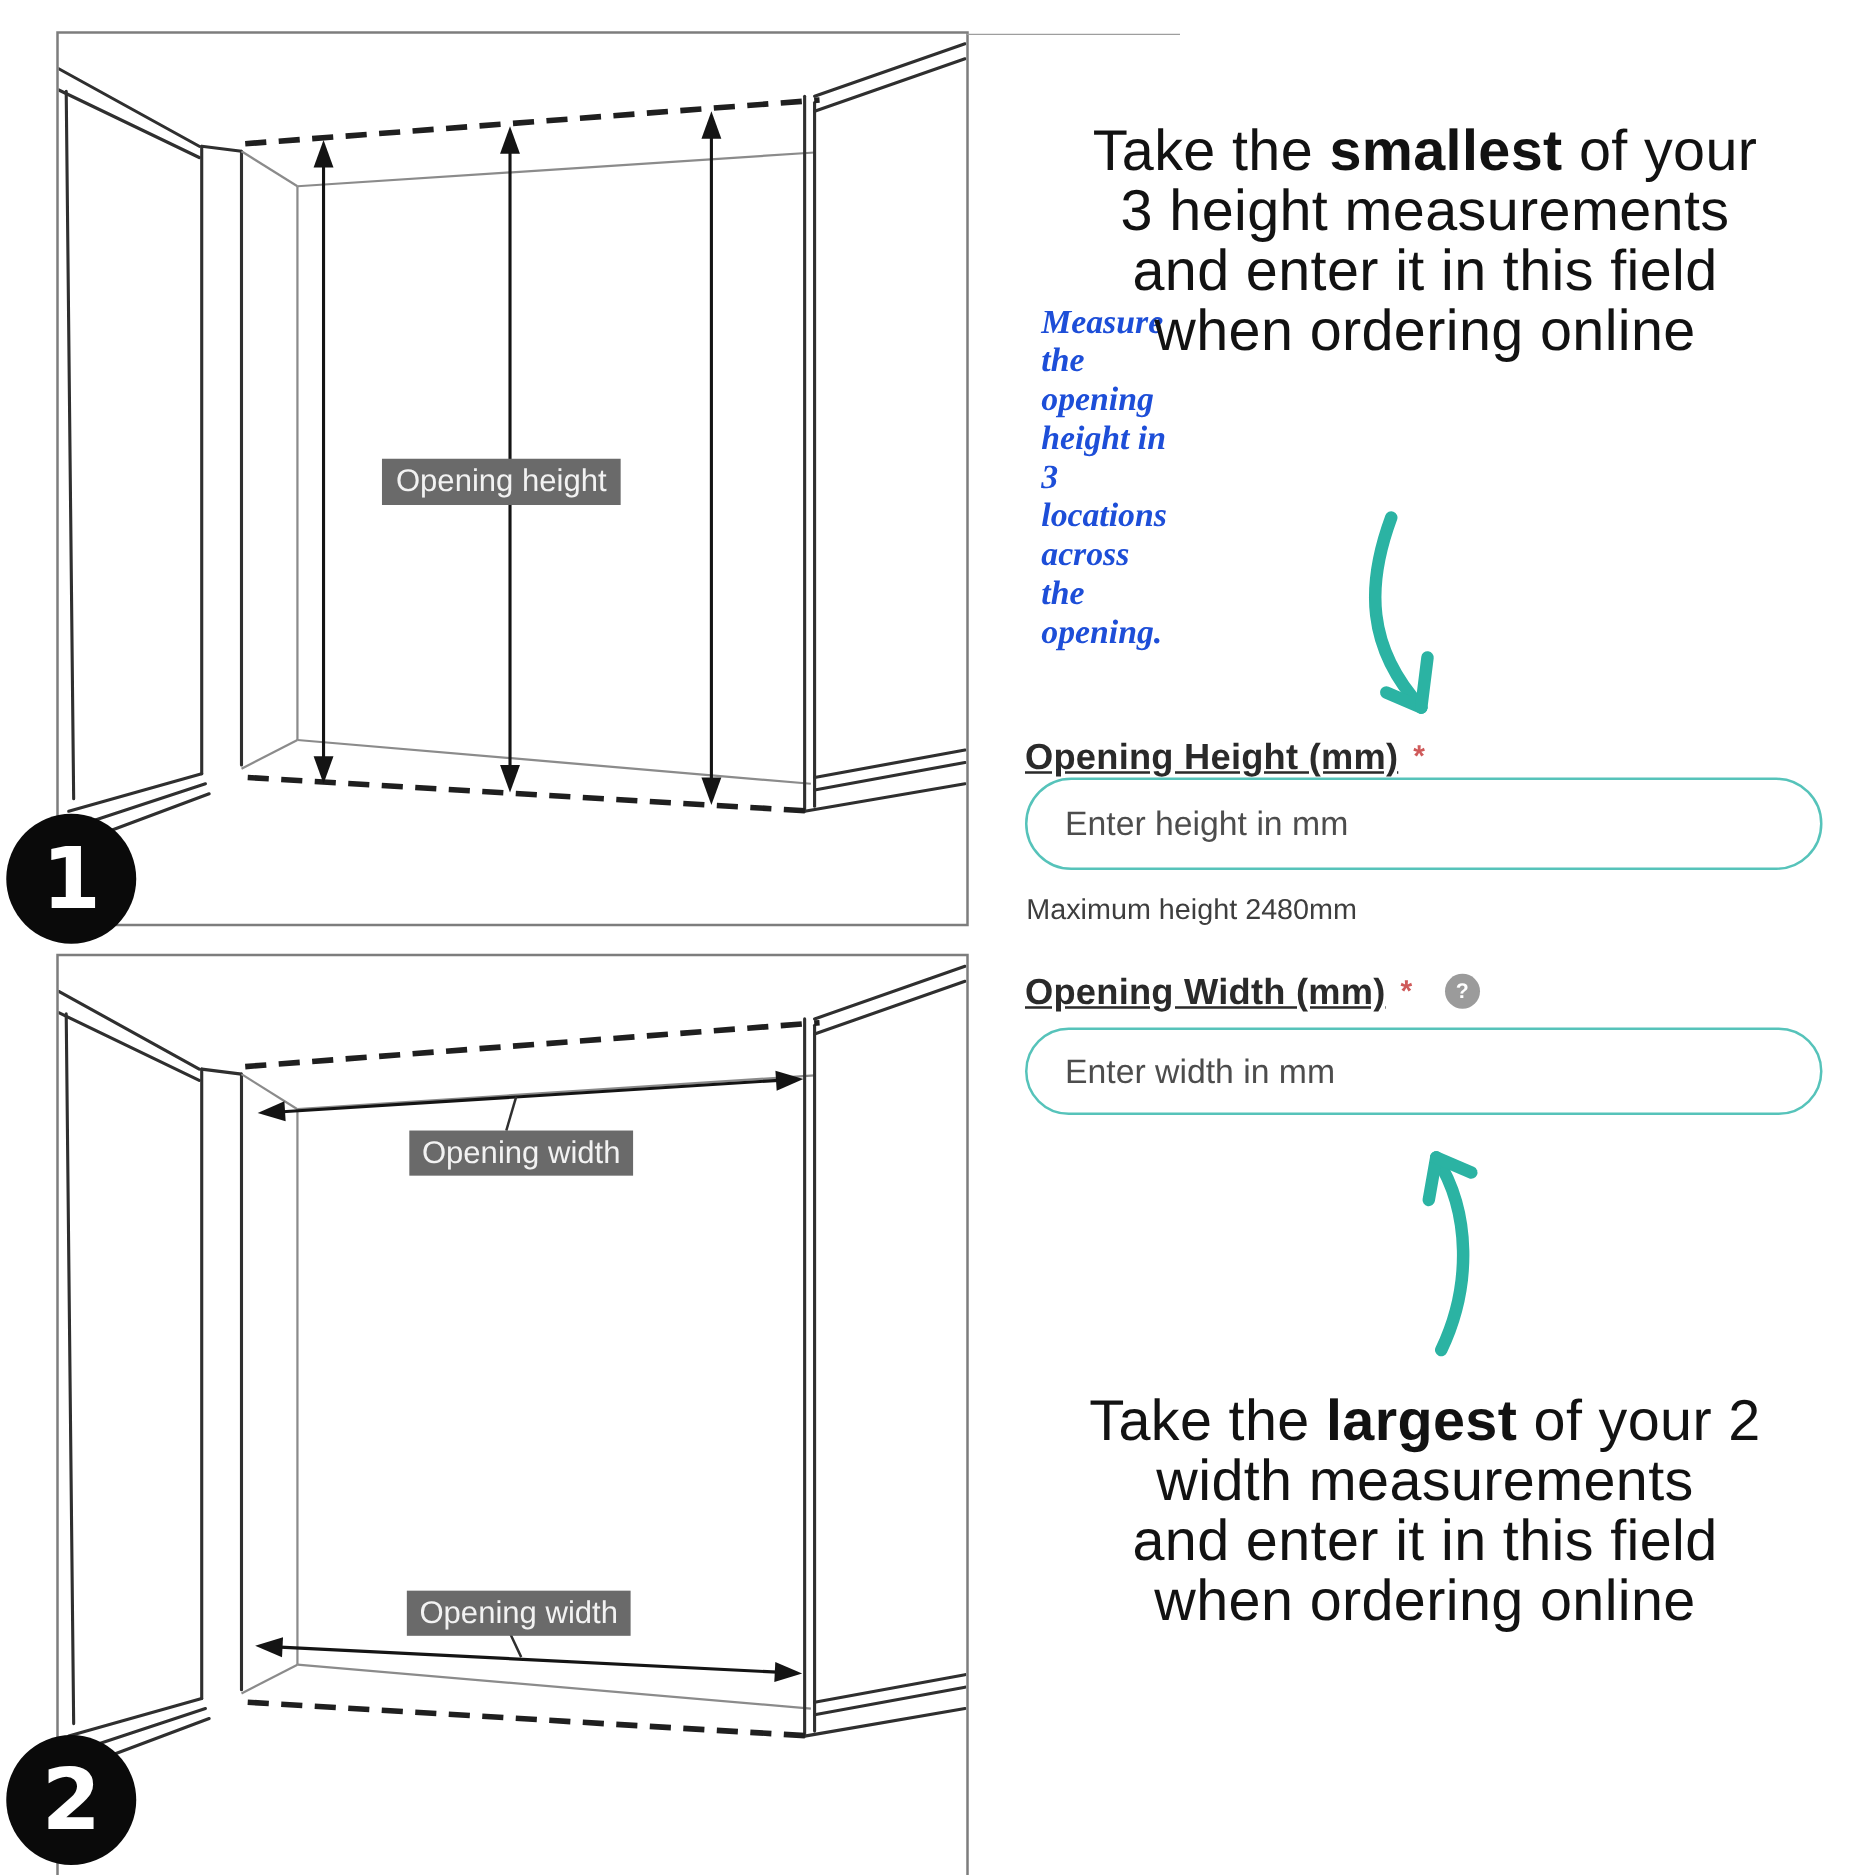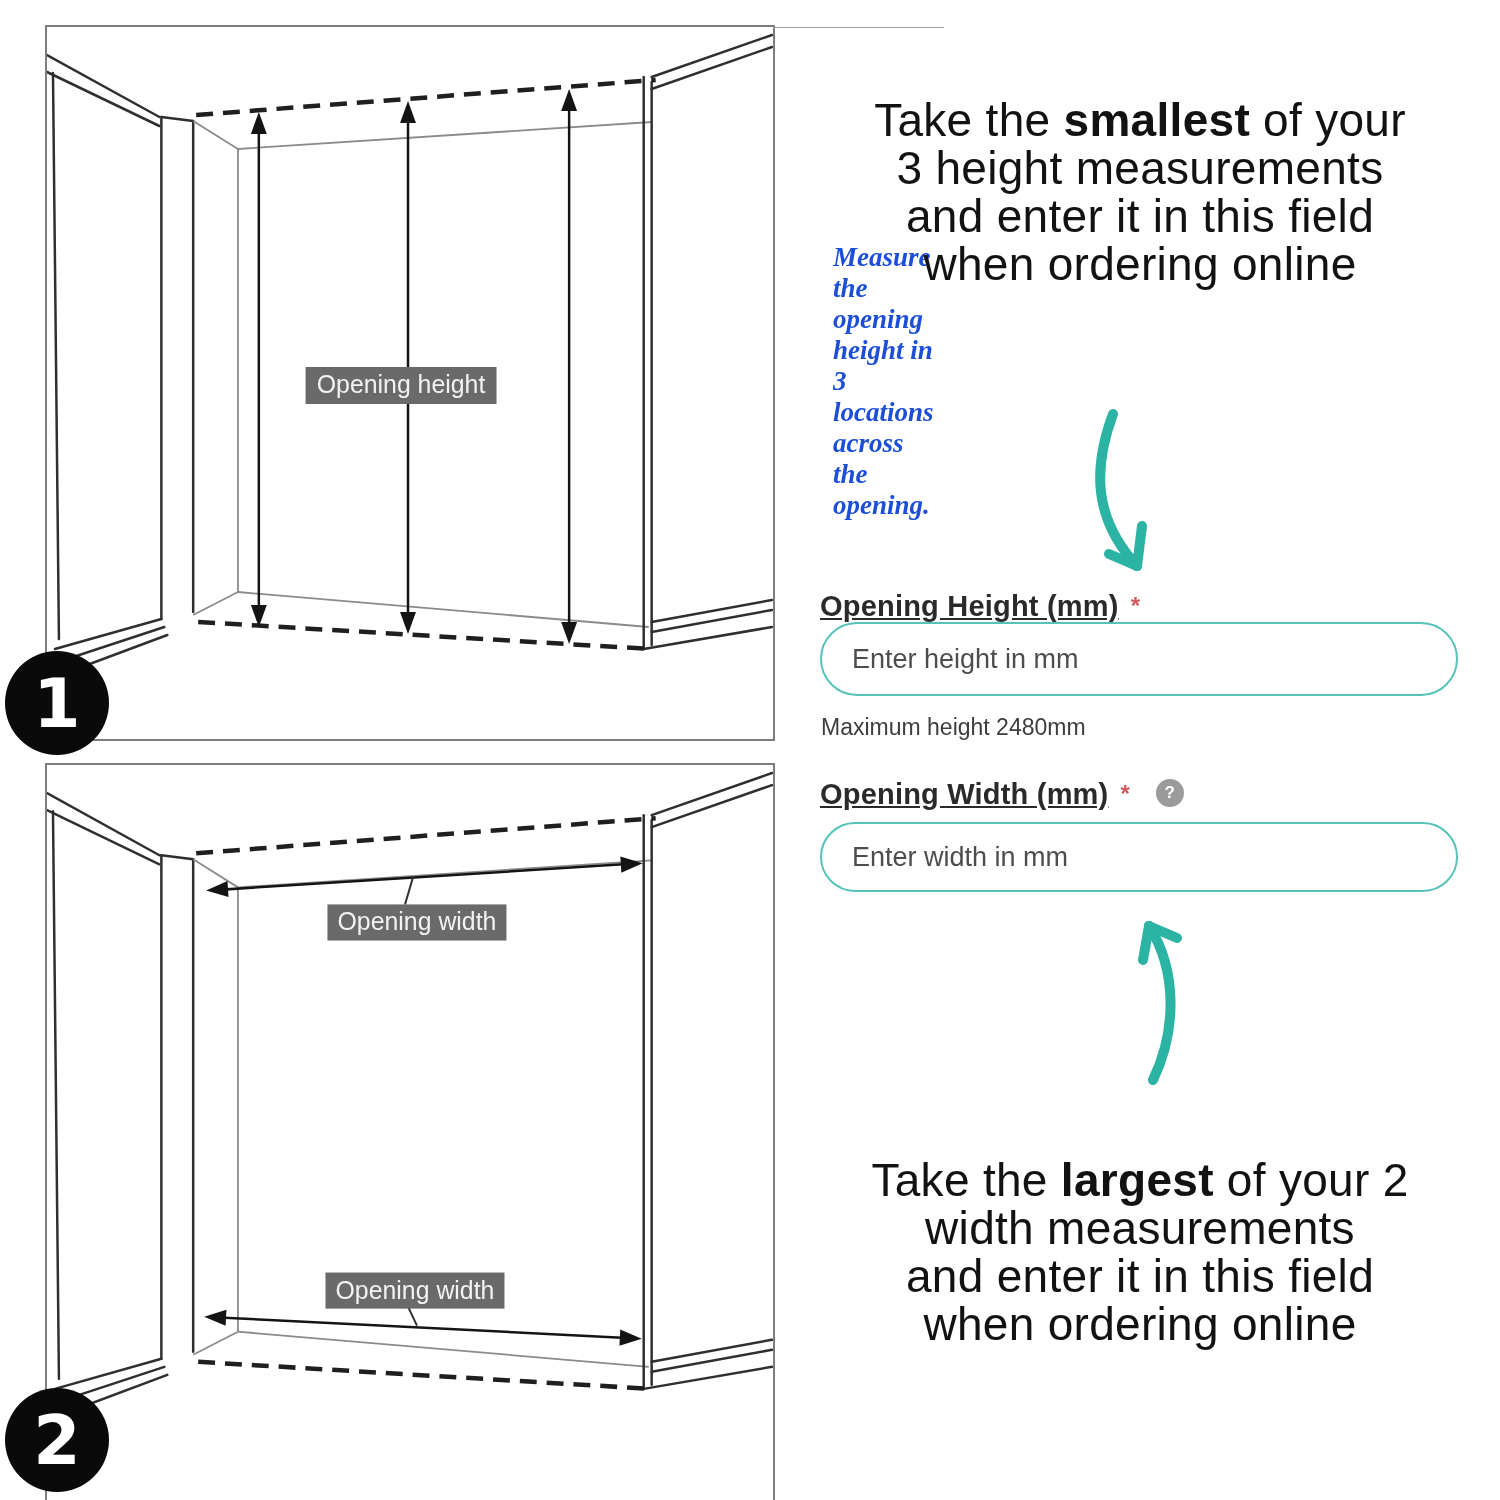--- a/index.html
+++ b/index.html
@@ -27,21 +27,21 @@
   .mhead{fill:#141414;stroke:none;}
   .lblbox{fill:#6a6a6a;}
   .lbltxt{fill:#f2f2f2;font-family:"Liberation Sans",sans-serif;font-size:25px;}
   .conn{stroke:#2f2f2f;stroke-width:2;fill:none;}
 
   
   .instr{position:absolute;left:780px;width:720px;text-align:center;color:#121212;
     font-size:46px;line-height:48px;white-space:pre-line;letter-spacing:.3px;}
   .instr b{font-weight:700;}
   #instr-top{top:96px;}
-  #instr-bottom{top:1156px;}
+  #instr-bottom{top:1112px;}
 
   .field-label-row{position:absolute;left:820px;display:flex;align-items:flex-start;gap:12px;}
   #height-label-row{top:590px;}
   #width-label-row{top:778px;}
   .field-label{font-weight:700;font-size:29px;color:#2a2a2a;letter-spacing:.2px;text-decoration:underline;}
   .req{color:#cf5a5a;font-size:24px;font-weight:700;margin-top:2px;}
   .help-icon{width:28px;height:28px;border-radius:50%;background:#9b9b9b;color:#ffffff;display:flex;align-items:center;justify-content:center;
     font-size:17px;font-weight:700;margin-left:14px;margin-top:1px;cursor:pointer;}
 
   .pill-input{position:absolute;left:820px;width:638px;box-sizing:border-box;border:2px solid #56c3ba;border-radius:37px;

